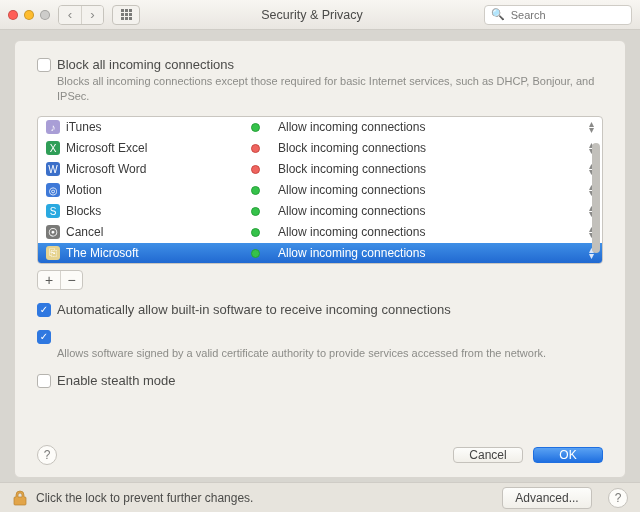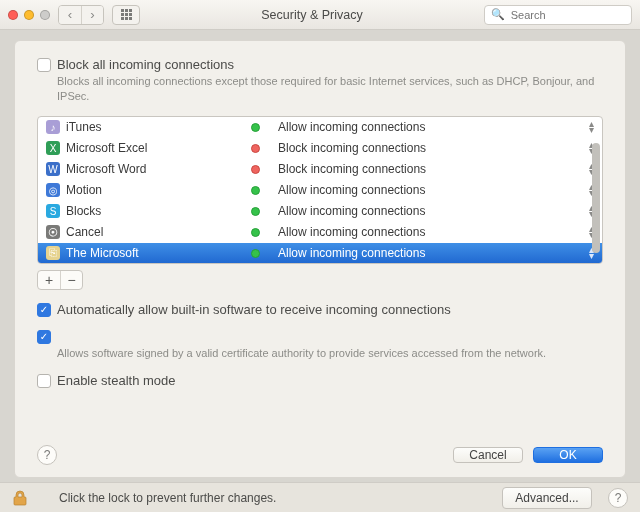--- a/index.html
+++ b/index.html
@@ -246,16 +246,16 @@
     </div>
   </div>
 </div>
 
 <div class="bottombar">
   <span class="lockicon">
     <svg width="14" height="16" viewBox="0 0 14 16">
         <path fill="#e2a54a" stroke="#b7822f" stroke-width="0.7" d="M3 7V5a4 4 0 0 1 8 0v2h1a1 1 0 0 1 1 1v6a1 1 0 0 1-1 1H2a1 1 0 0 1-1-1V8a1 1 0 0 1 1-1h1zm2 0h4V5a2 2 0 0 0-4 0v2z"></path>
       </svg>
   </span>
-  <span style="font-size:12px;color:#4b4b49;margin-left:23px;">Click the lock to prevent further changes.</span>
+  <span style="font-size:12px;color:#4b4b49;">Click the lock to prevent further changes.</span>
   <button class="advbtn">Advanced...</button>
   <div class="helpbtn" style="margin-left:8px;">?</div>
 </div>
 
 </body></html>

